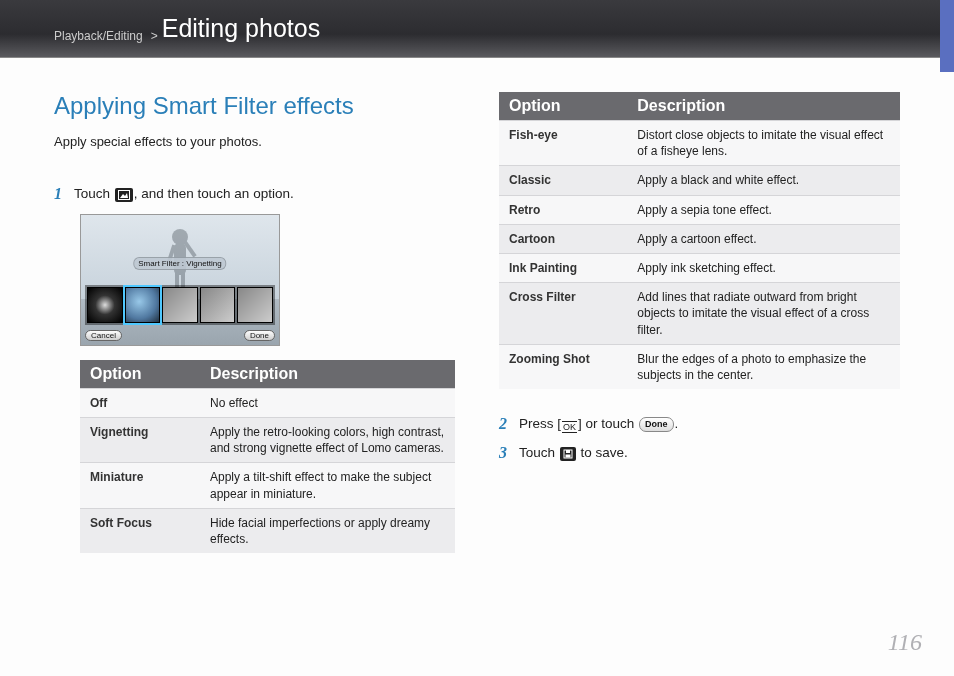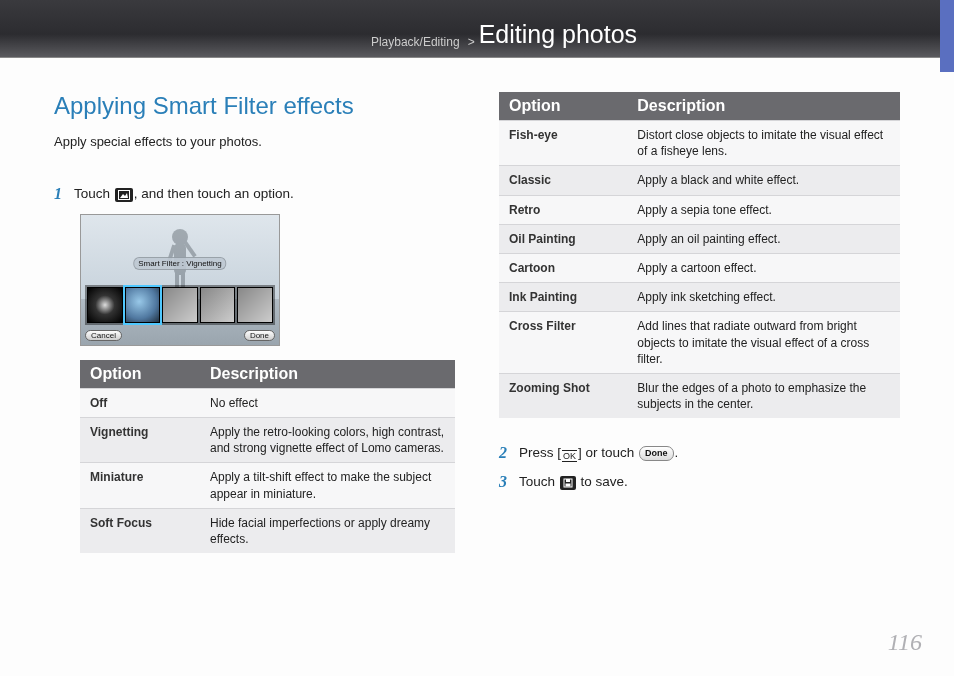--- a/index.html
+++ b/index.html
@@ -10,24 +10,23 @@
     background: #fdfdfd;
     position: relative;
     color: #222;
   }
   .top-bar {
     height: 58px;
     background: linear-gradient(to bottom, #3a3a3e 0%, #2c2c30 60%, #5a5a5e 100%);
     border-bottom: 1px solid #888;
     display: flex;
     align-items: flex-end;
-    padding: 0 0 8px 54px;
+    padding: 0 0 14px 54px;
     color: #eee;
     font-size: 14px;
-    justify-content: center;
   }
   .top-bar .crumb-small { font-size: 12px; color: #ccc; margin-right: 4px; }
   .top-bar .crumb-sep { font-size: 12px; color: #ccc; margin: 0 4px; }
   .top-bar .crumb-large { font-size: 25px; color: #fff; font-weight: 300; }
   .side-tab {
     position: absolute;
     right: 0;
     top: 0;
     width: 14px;
     height: 72px;
@@ -300,24 +299,20 @@
           </tr>
           <tr>
             <td class="name">Classic</td>
             <td>Apply a black and white effect.</td>
           </tr>
           <tr>
             <td class="name">Retro</td>
             <td>Apply a sepia tone effect.</td>
           </tr>
           <tr>
-            <td class="name">Oil Painting</td>
-            <td>Apply an oil painting effect.</td>
-          </tr>
-          <tr>
             <td class="name">Cartoon</td>
             <td>Apply a cartoon effect.</td>
           </tr>
           <tr>
             <td class="name">Ink Painting</td>
             <td>Apply ink sketching effect.</td>
           </tr>
           <tr>
             <td class="name">Cross Filter</td>
             <td>Add lines that radiate outward from bright objects to imitate the visual effect of a cross filter.</td>

